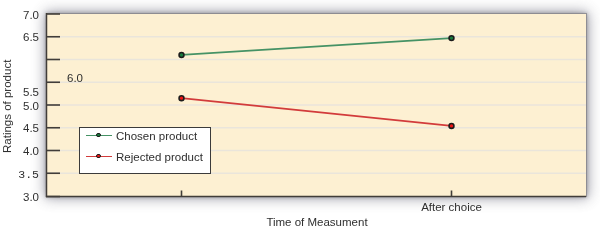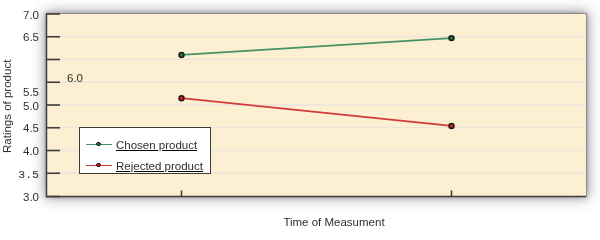--- a/index.html
+++ b/index.html
@@ -18,29 +18,29 @@
                 0 0 4px 1px rgba(100,100,110,0.58),
                 0 0 13px 2px rgba(104,104,118,0.62);}
 
   
   #chart-svg{position:absolute;left:0;top:0;}
 
   
   .lbl{position:absolute;color:#2e2e2e;white-space:nowrap;transform:translateZ(0);}
   .ytick{font-size:11.5px;text-align:right;}
   .xtick{font-size:11.5px;text-align:center;}
-  #x-axis-title{left:234px;top:216px;width:200px;font-size:11.5px;text-align:center;}
+  #x-axis-title{left:217px;top:216px;width:200px;font-size:11.5px;text-align:center;}
   #y-axis-title{left:0.5px;top:152.5px;font-size:11.5px;
      transform-origin:0 0;transform:rotate(-90deg) translateZ(0);}
 
   
   #legend{position:absolute;left:79px;top:127px;width:132px;height:47px;
      background:rgba(255,255,255,0.99);border:1px solid #3a3a3a;box-sizing:border-box;
      display:flex;flex-direction:column;justify-content:center;}
-  .legend-row{display:flex;align-items:flex-end;height:21px;padding-left:6px;white-space:nowrap;text-decoration:underline;}
+  .legend-row{display:flex;align-items:flex-start;height:21px;padding-left:6px;white-space:nowrap;}
   .legend-swatch{position:relative;display:inline-block;width:26px;height:12px;margin-right:4px;}
   .lg-line{position:absolute;left:0;top:5.3px;width:26px;height:1.4px;}
   .lg-dot{position:absolute;left:10.35px;top:3.1px;width:2.6px;height:2.6px;
      border-radius:50%;border:1.55px solid #1a1a1a;box-sizing:content-box;}
   .legend-label{font-size:11.5px;color:#2e2e2e;white-space:nowrap;}
 </style>
 </head>
 <body>
 
 <div id="stage">
@@ -79,20 +79,21 @@
   <div class="lbl ytick" style="left: 0px; width: 39px; top: 8.5px;">7.0</div>
   <div class="lbl ytick" style="left: 0px; width: 39px; top: 31.25px;">6.5</div>
   <div class="lbl ytick" style="left: 0px; width: 39px; top: 72px; margin-left: 44px;">6.0</div>
   <div class="lbl ytick" style="left: 0px; width: 39px; top: 76.75px; margin-top: 9px;">5.5</div>
   <div class="lbl ytick" style="left: 0px; width: 39px; top: 99.5px;">5.0</div>
   <div class="lbl ytick" style="left: 0px; width: 39px; top: 122.25px;">4.5</div>
   <div class="lbl ytick" style="left: 0px; width: 39px; top: 145px;">4.0</div>
   <div class="lbl ytick" style="left: 0px; width: 39px; top: 167.75px; font-family: Liberation Mono, monospace;">3.5</div>
   <div class="lbl ytick" style="left: 0px; width: 39px; top: 190.5px;">3.0</div>
 
+  <div class="lbl xtick" style="left: 371.5px; width: 160px; top: 201px;">After choice</div>
 
   <div class="lbl" id="x-axis-title">Time of Measument</div>
   <div class="lbl" id="y-axis-title">Ratings of product</div>
 
   <div id="legend">
     <div class="legend-row">
       <span class="legend-swatch">
         <i class="lg-line" style="background: rgb(68, 146, 100);"></i>
         <i class="lg-dot" style="background: rgb(23, 122, 60); border-color: rgb(26, 26, 26);"></i>
       </span>

